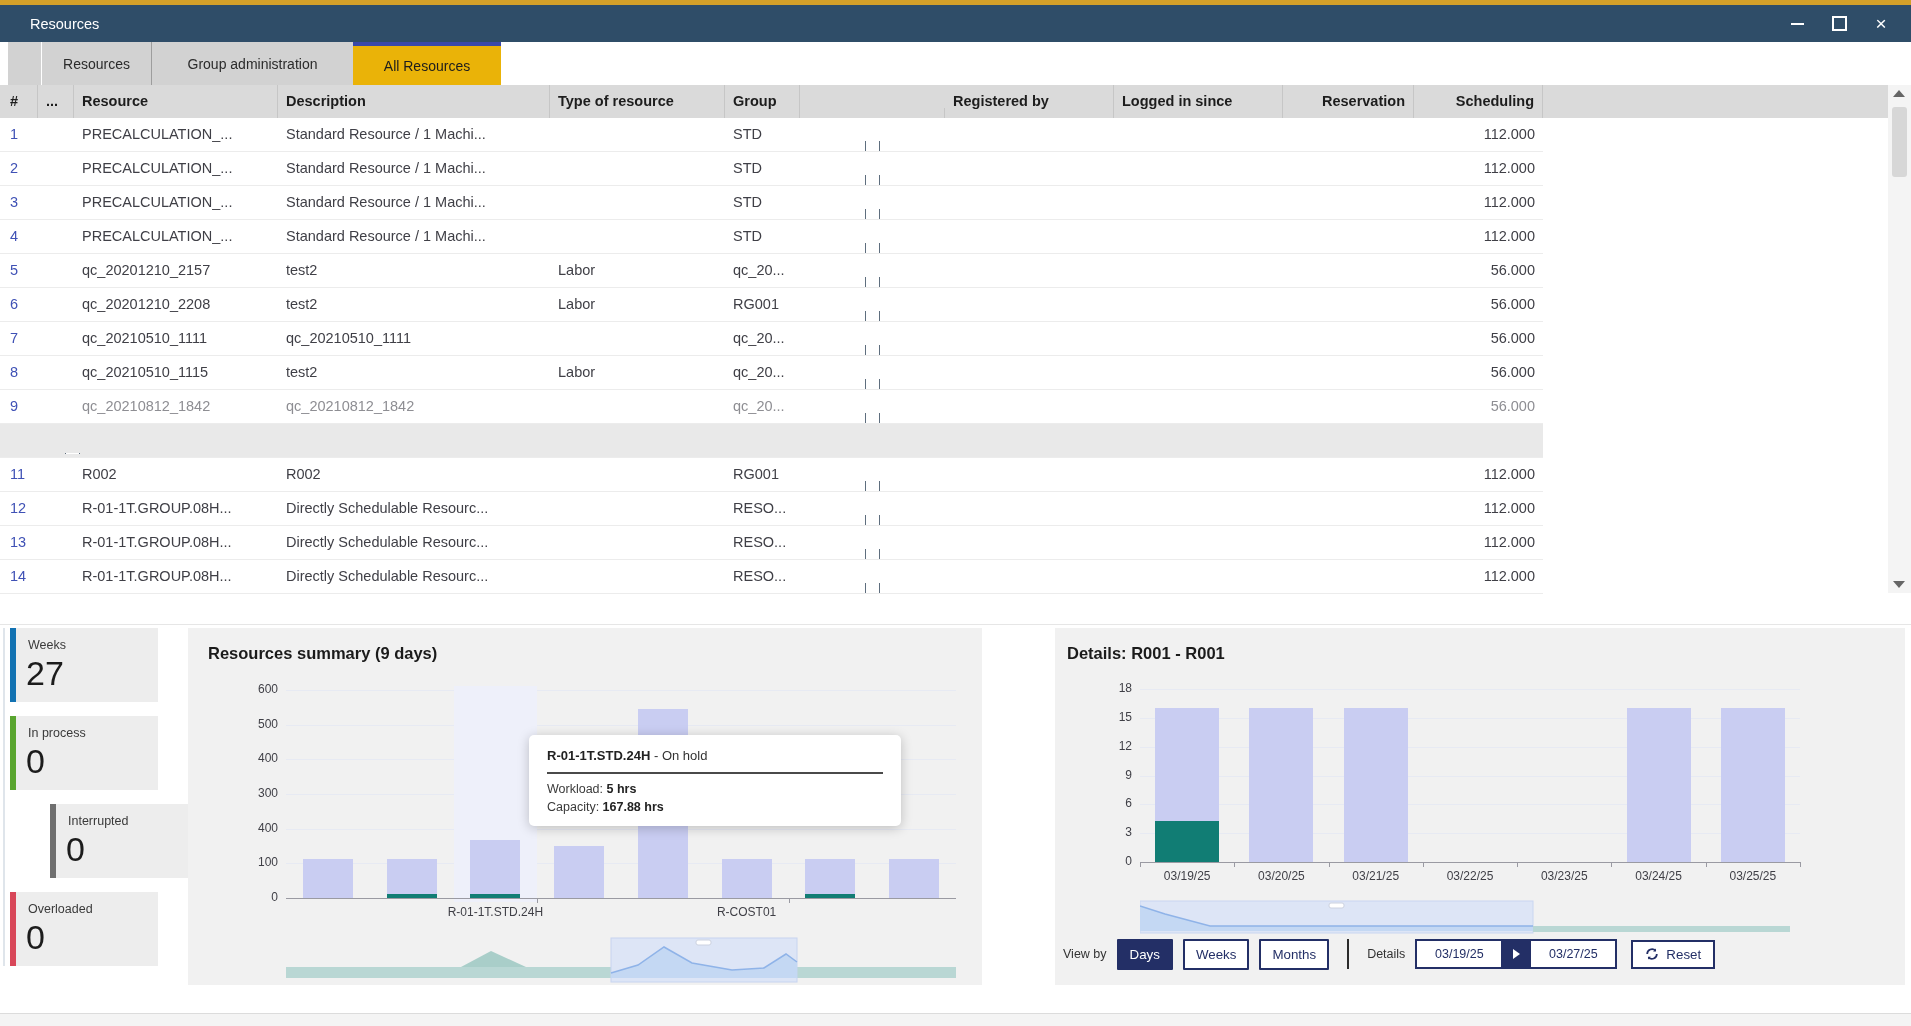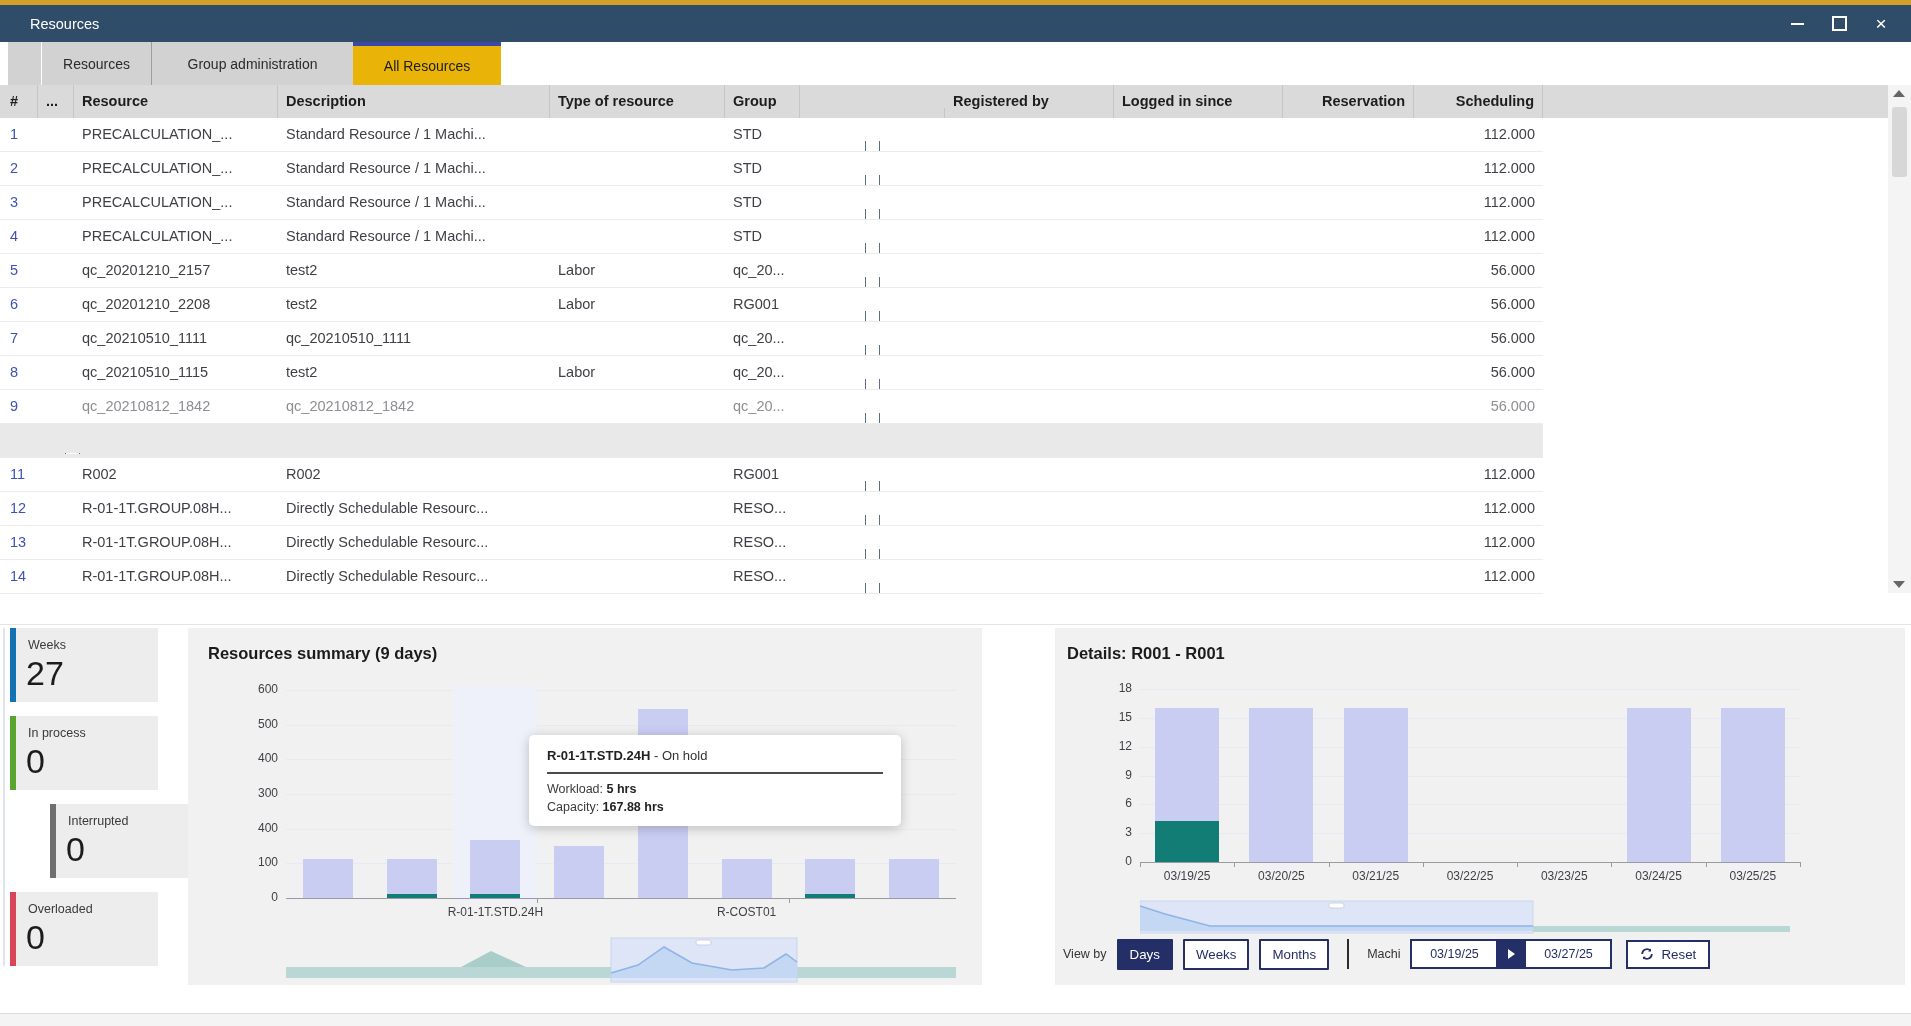--- a/index.html
+++ b/index.html
@@ -478,21 +478,21 @@
       <path d="M0,6 L25,14 L70,26 L393,26" fill="none" stroke="#8FB3E8" stroke-width="1.5"></path>
       <rect x="393" y="26" width="257" height="6" fill="#B9D7D4"></rect>
       <rect x="189" y="3" width="15" height="5" rx="2" fill="#fff" stroke="#ccd2e0"></rect>
     </svg>
     <div class="controls">
       <span>View by</span>
       <button class="vbtn sel">Days</button>
       <button class="vbtn">Weeks</button>
       <button class="vbtn">Months</button>
       <div class="ctrl-div"></div>
-      <span>Machi</span>
+      <span>Details</span>
       <div class="period">
         <div class="pbox">03/19/25</div>
         <div class="parrow">
             <span class="tri"></span>
           </div>
         <div class="pbox">03/27/25</div>
       </div>
       <button class="reset">
         <svg width="14" height="14" viewBox="0 0 16 16">
           <path d="M13.5 8a5.5 5.5 0 0 1-9.6 3.7M2.5 8a5.5 5.5 0 0 1 9.6-3.7" fill="none" stroke="#232F66" stroke-width="2"></path>

